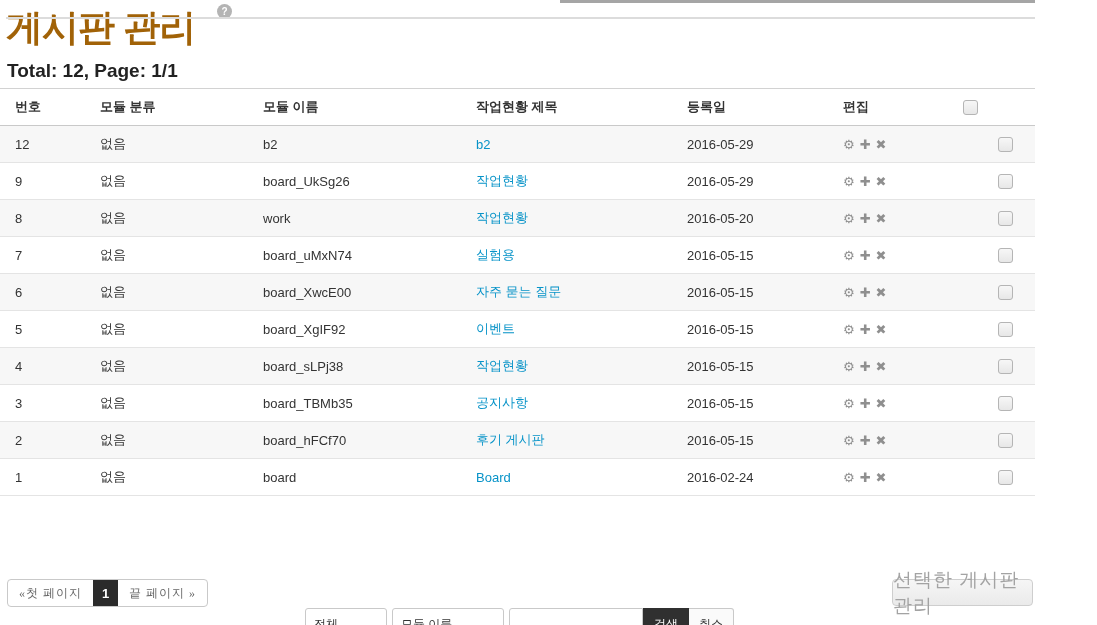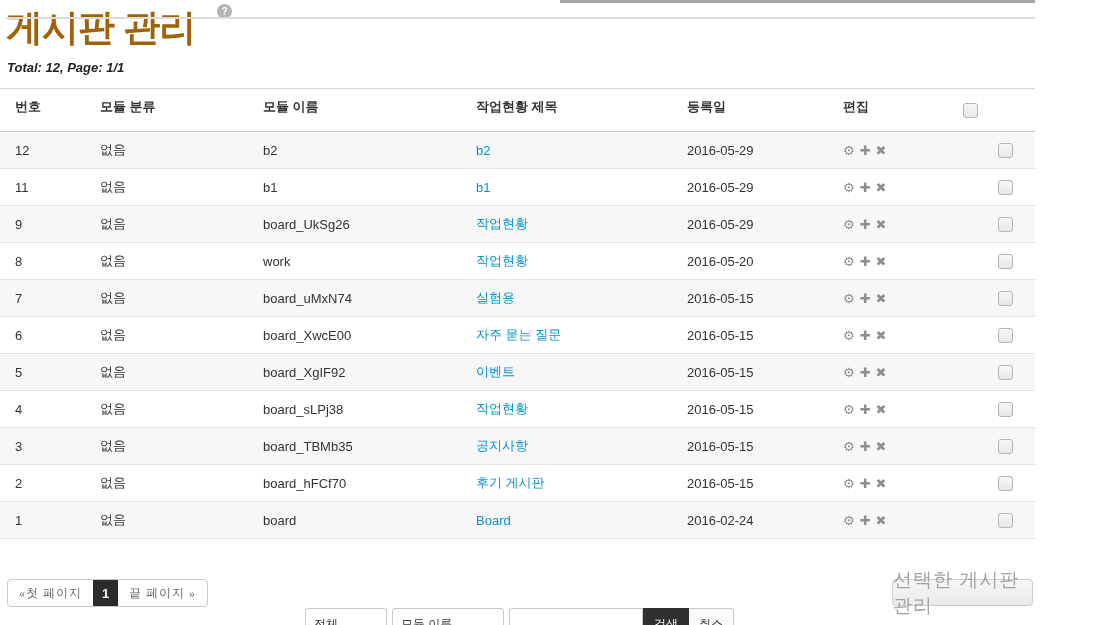--- a/index.html
+++ b/index.html
@@ -8,26 +8,26 @@
 
   .top-edge-bar { position:absolute; left:560px; top:0; width:475px; height:3px; background:#a5a5a5; }
 
   .page-title { position:absolute; left:6px; top:-22px; font-size:37px; font-weight:bold;
                 color:#a16207; letter-spacing:-1px; white-space:nowrap; }
   .help-badge { position:absolute; left:217px; top:4px; width:15px; height:15px; border-radius:50%;
                 background:#b4b4b4; color:#fff; font-size:10px; font-weight:bold; text-align:center;
                 line-height:15px; }
   .title-rule { position:absolute; left:6px; top:17px; width:1029px; height:2px; background:#dcdcdc; }
 
-  .total-text { position:absolute; left:7px; top:60px; font-size:13px; font-weight:bold; color:#222;font-style:italic; }
+  .total-text { position:absolute; left:7px; top:60px; font-size:19px; font-weight:bold; color:#222; }
 
   table.board { position:absolute; left:0; top:88px; width:1035px; border-collapse:collapse;
                 table-layout:fixed; font-size:13px; color:#333; }
   table.board thead th { height:36px; border-top:1px solid #d2d2d2; border-bottom:1px solid #c9c9c9;
-                text-align:left; padding:0 0 6px 15px; font-weight:bold; color:#333; background:#fff; }
+                text-align:left; padding:0 0 0 15px; font-weight:bold; color:#333; background:#fff; }
   table.board tbody td { height:36px; border-bottom:1px solid #e4e4e4; padding:0 0 0 15px;
                 overflow:hidden; white-space:nowrap; }
   table.board tbody tr:nth-child(odd) { background:#f7f7f7; }
   a.btitle { color:#0793c8; text-decoration:none; }
   .edit-icon { color:#8f8f8f; font-size:13px; margin-right:5px; cursor:pointer; display:inline-block; }
   .cb { display:inline-block; width:13px; height:13px; border:1px solid #b5b5b5; border-radius:3px;
         background:linear-gradient(#f7f7f7,#e7e7e7); vertical-align:middle; cursor:pointer; }
   th.col-check, td.col-check { padding:0 22px 0 0 !important; text-align:right; }
 
   .pagination { position:absolute; left:7px; top:579px; height:26px; display:inline-flex;
@@ -94,29 +94,20 @@
         <tr>
           <td>12</td>
           <td>없음</td>
           <td>b2</td>
           <td><a class="btitle" href="#">b2</a></td>
           <td>2016-05-29</td>
           <td><span class="edit-icon">⚙</span><span class="edit-icon">✚</span><span class="edit-icon">✖</span></td>
           <td class="col-check"><span class="cb"></span></td>
         </tr>
         <tr>
-          <td>11</td>
-          <td>없음</td>
-          <td>b1</td>
-          <td><a class="btitle" href="#">b1</a></td>
-          <td>2016-05-29</td>
-          <td><span class="edit-icon">⚙</span><span class="edit-icon">✚</span><span class="edit-icon">✖</span></td>
-          <td class="col-check"><span class="cb"></span></td>
-        </tr>
-        <tr>
           <td>9</td>
           <td>없음</td>
           <td>board_UkSg26</td>
           <td><a class="btitle" href="#">작업현황</a></td>
           <td>2016-05-29</td>
           <td><span class="edit-icon">⚙</span><span class="edit-icon">✚</span><span class="edit-icon">✖</span></td>
           <td class="col-check"><span class="cb"></span></td>
         </tr>
         <tr>
           <td>8</td>

